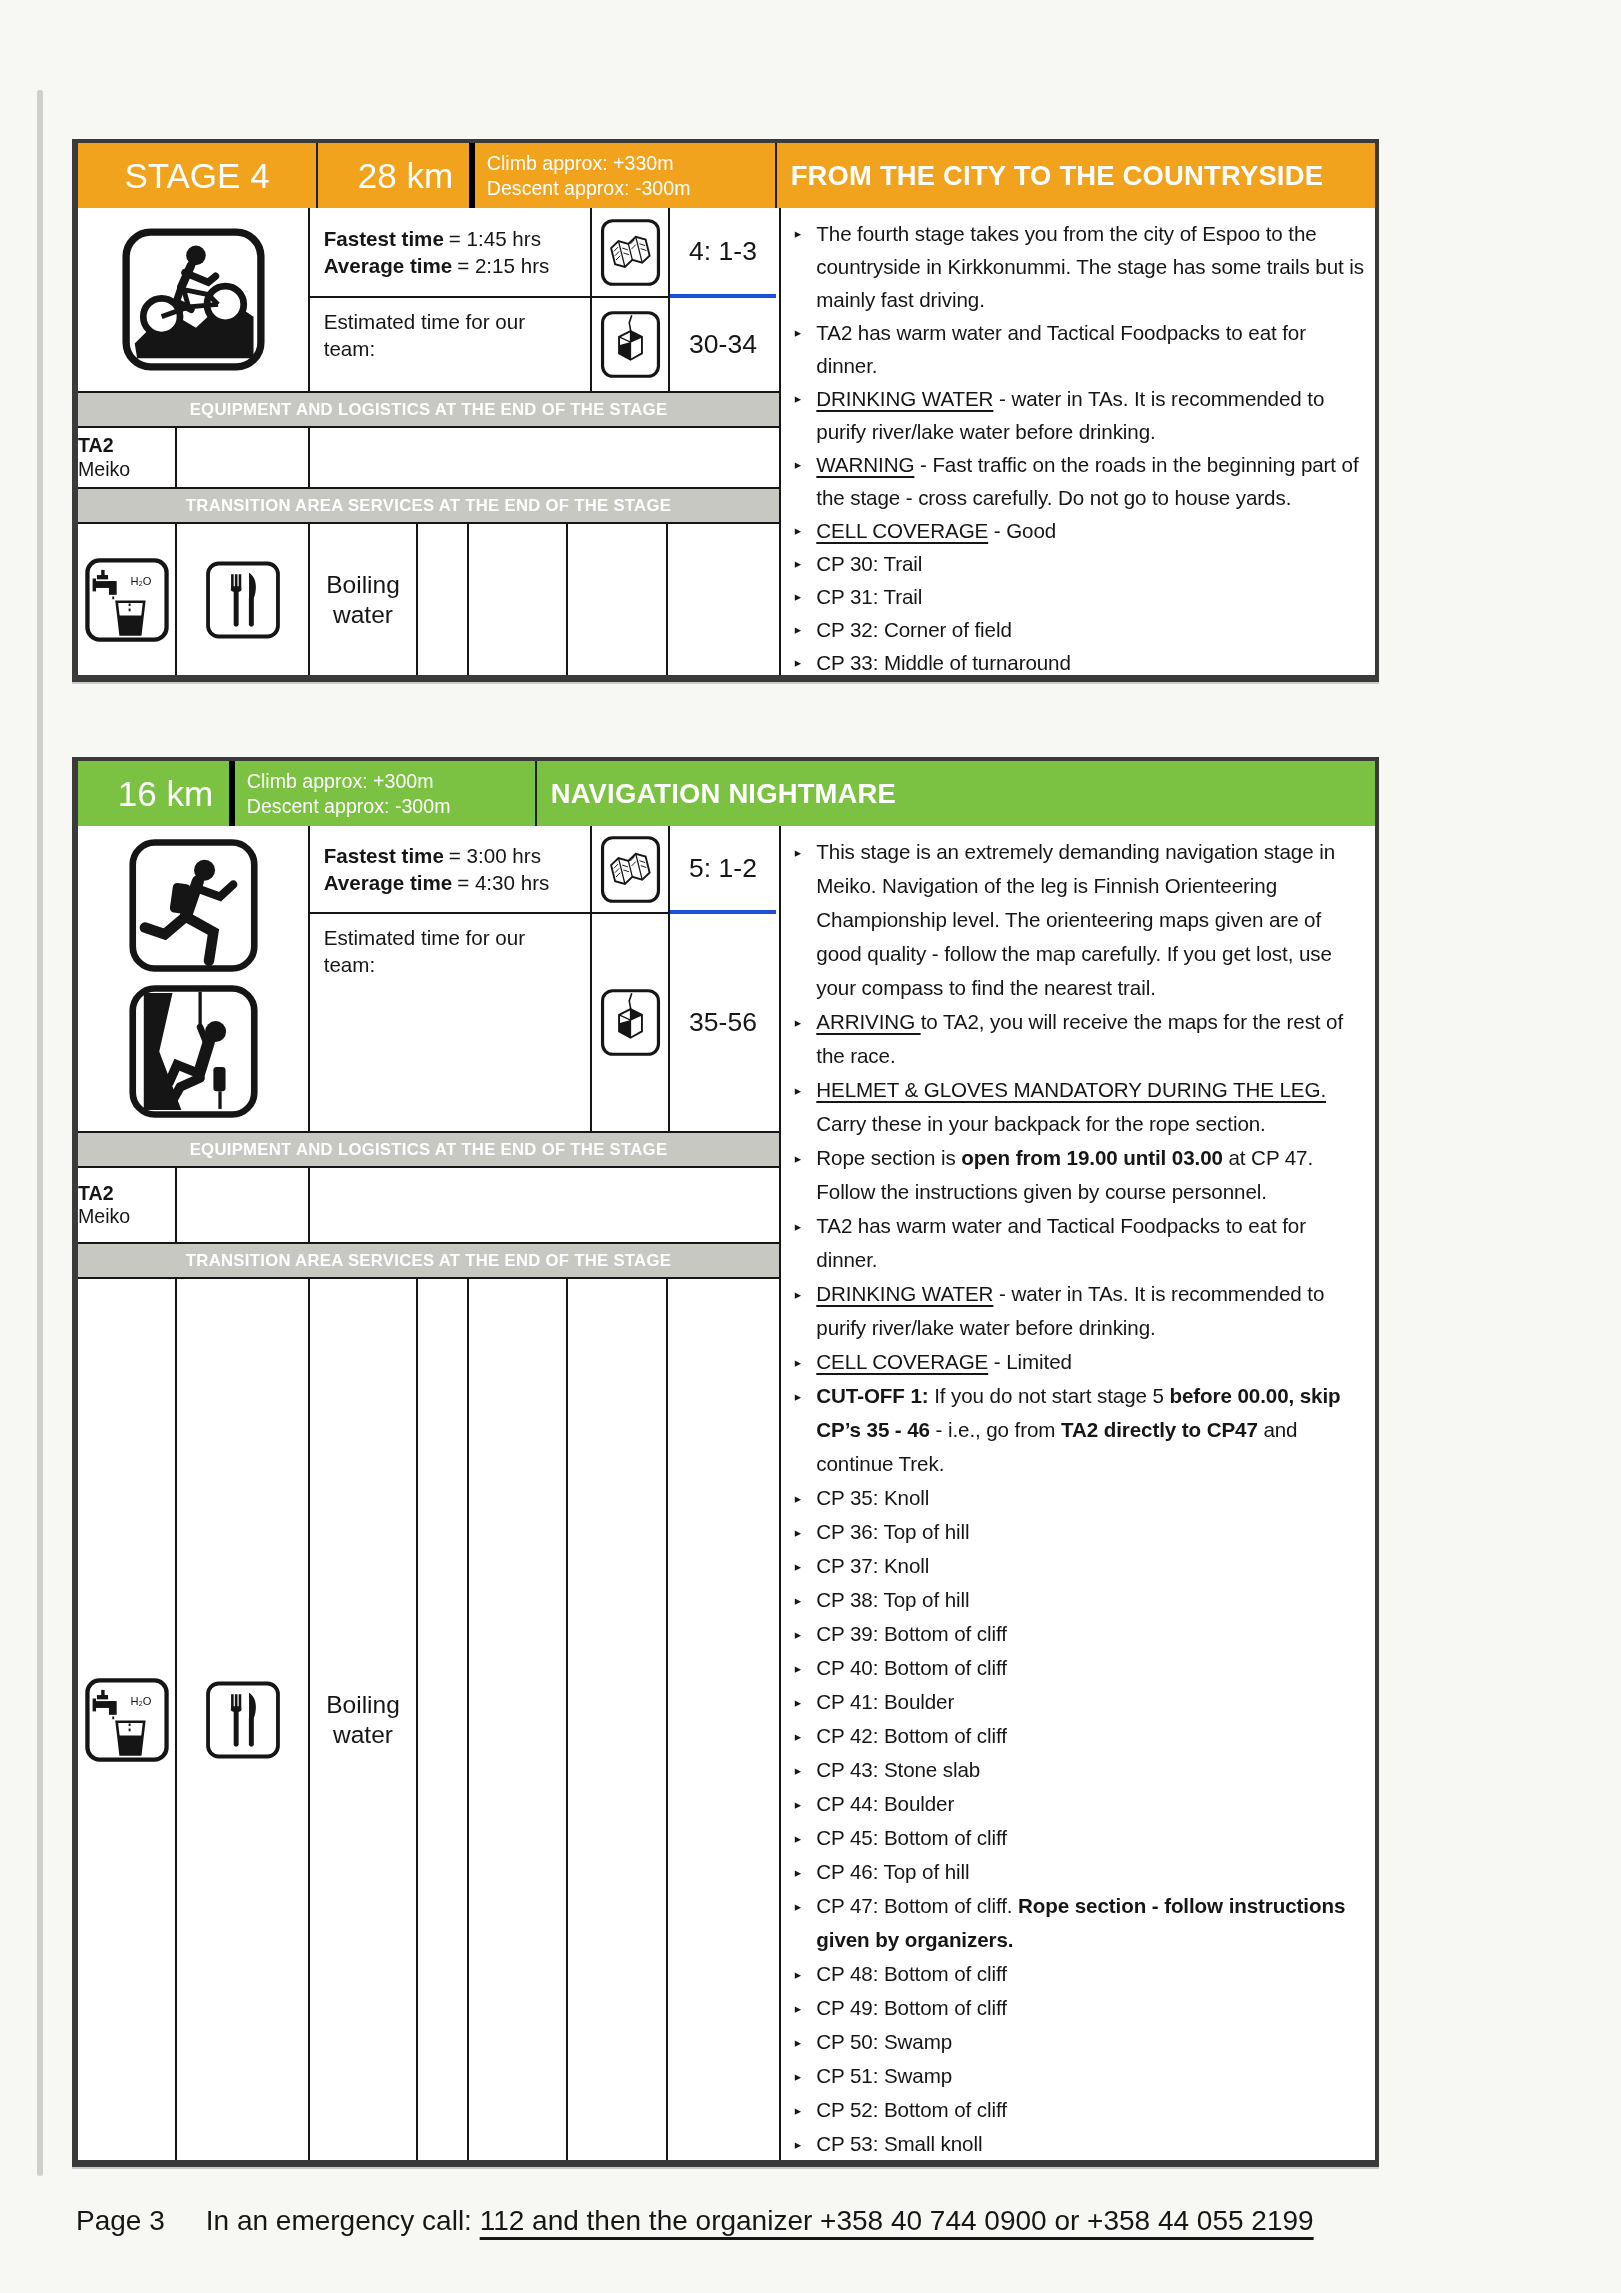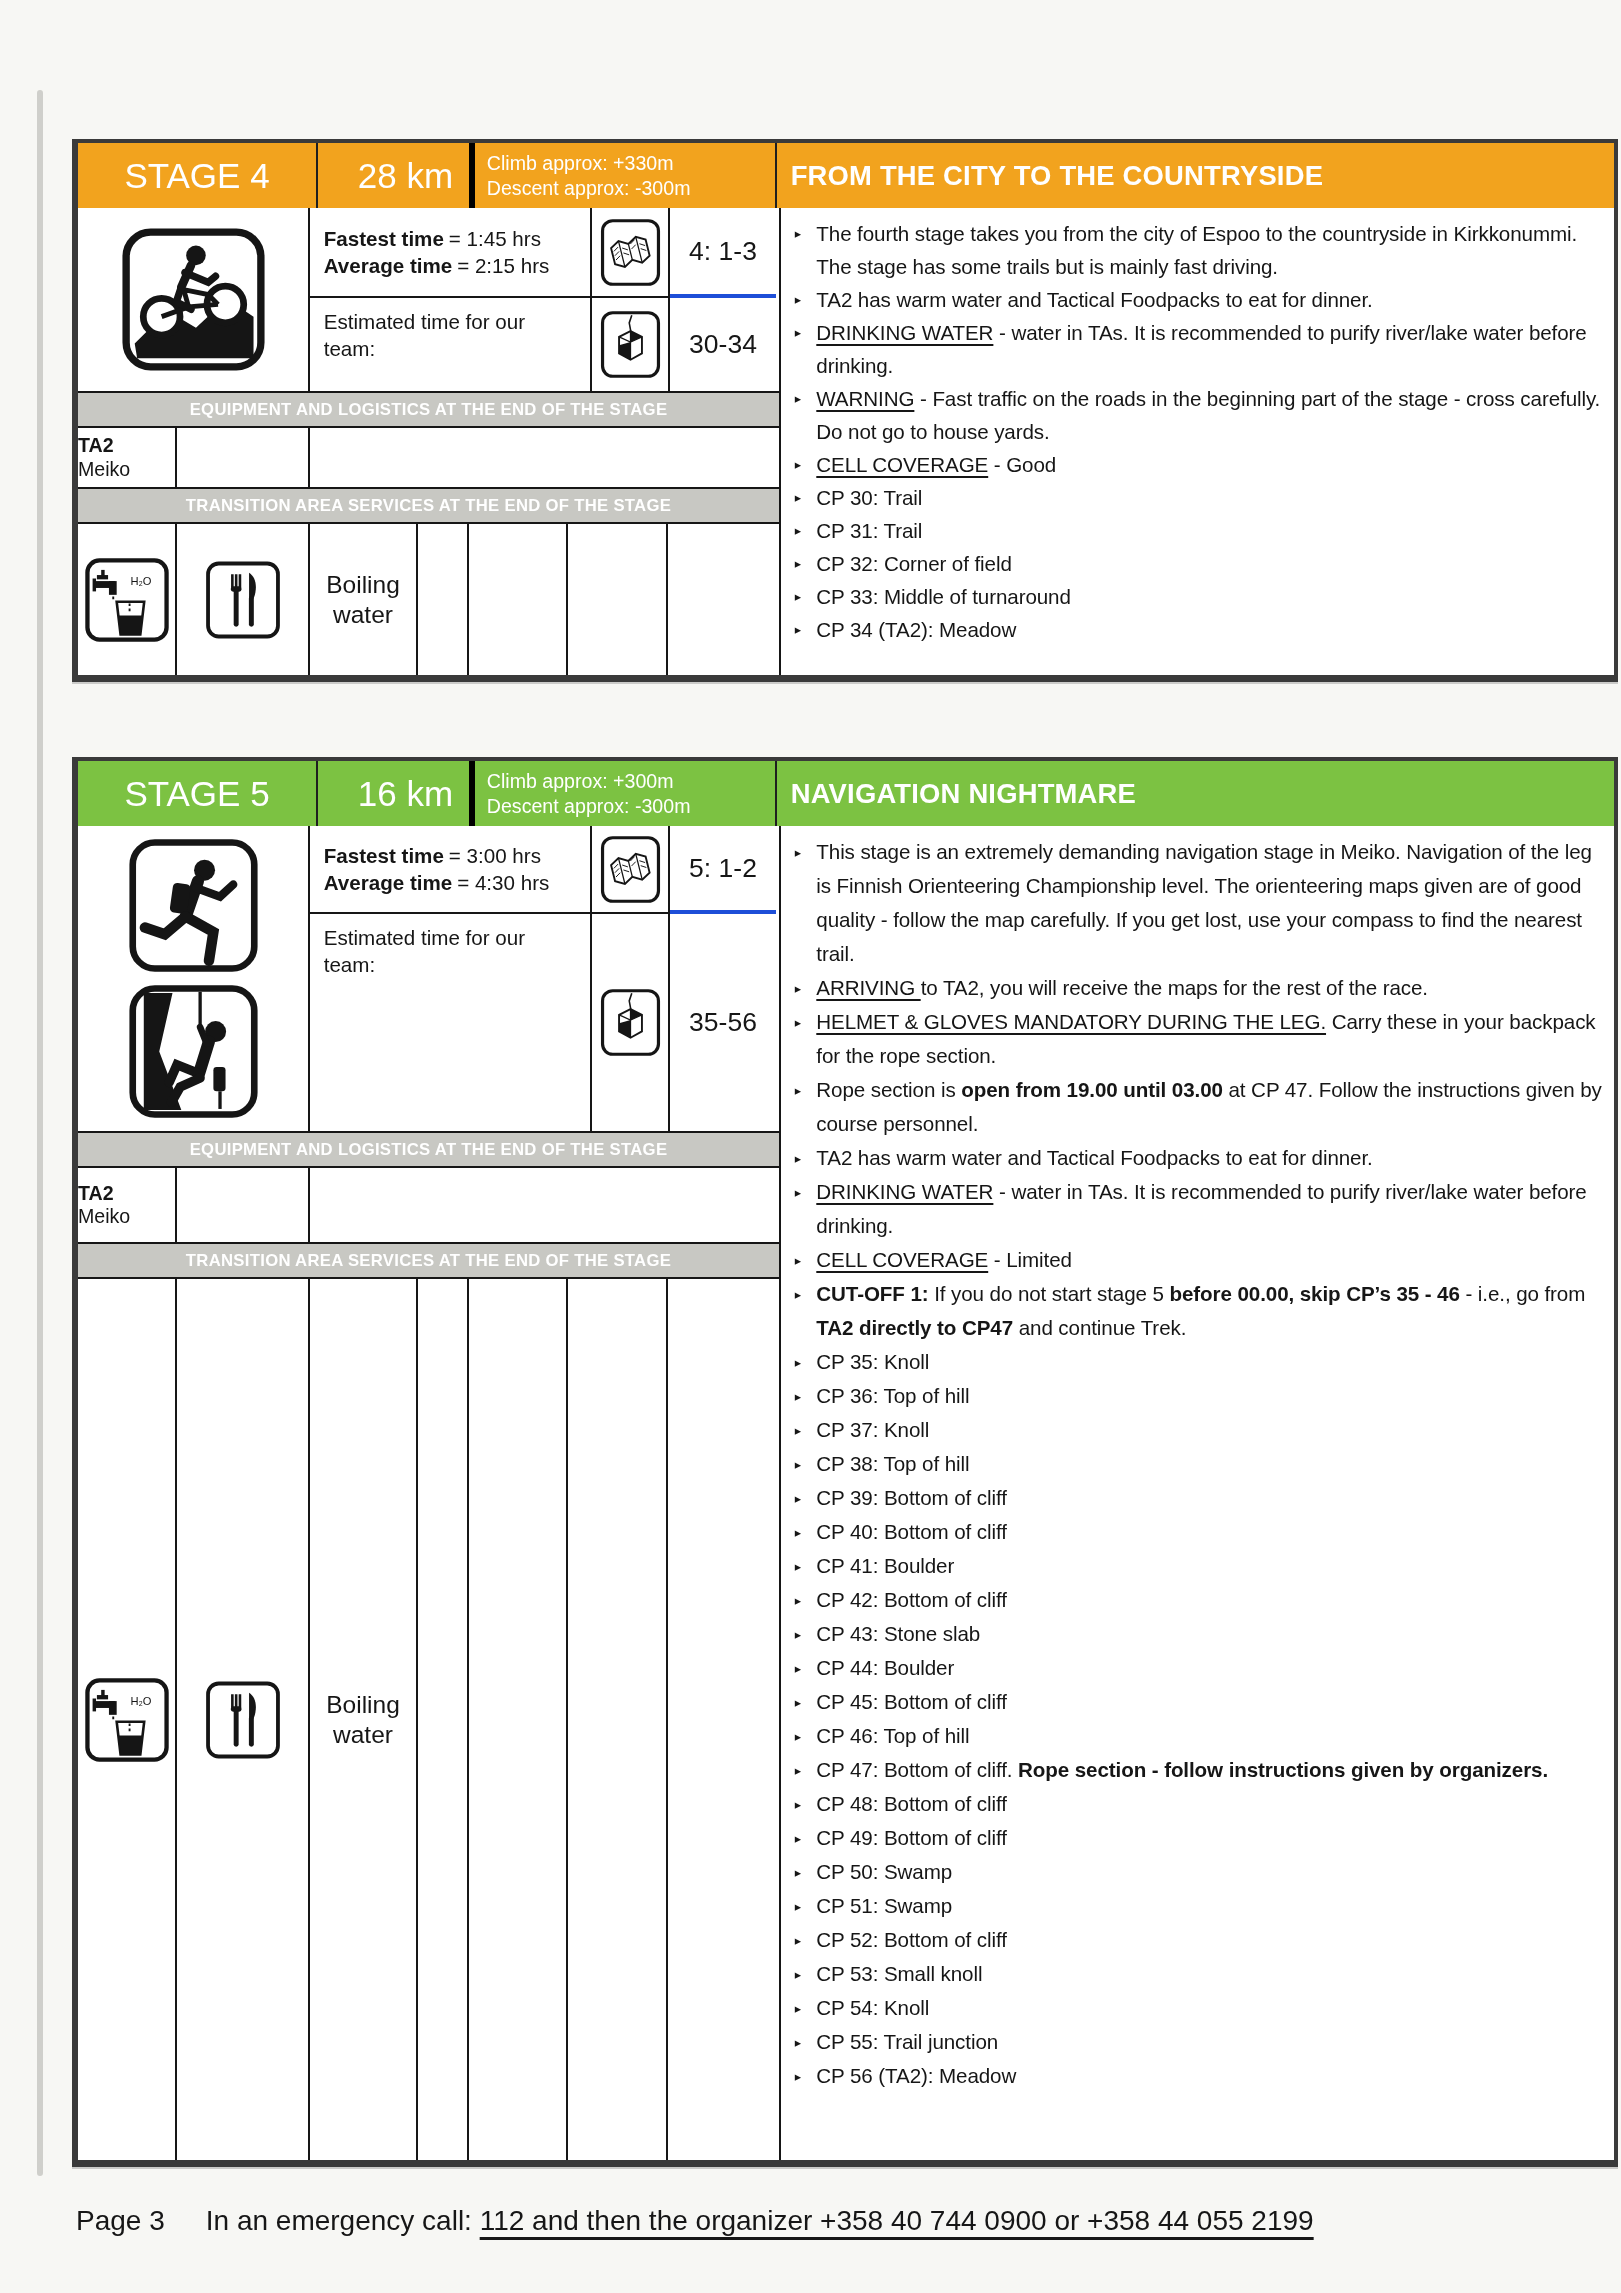--- a/index.html
+++ b/index.html
@@ -7,21 +7,21 @@
     width:1621px;height:2294px;position:relative;
     background:#f7f7f4;
     font-family:"Liberation Sans", sans-serif;
     color:#161616;
     -webkit-font-smoothing:antialiased;
   }
   .scan-edge{position:absolute;left:37px;top:90px;width:5.9px;height:2086px;background:#aeaeaa;opacity:.55;border-radius:2.9px;}
 
   
   .stage{
-    position:absolute;left:72px;width:1546px;background:#fff;
+    position:absolute;left:72px;width:1307px;background:#fff;
     border-style:solid;border-color:#3a3a3a;
     border-width:4.9px 4.9px 7.8px 6.9px;
     box-sizing:border-box;
     box-shadow:0 2px 0 rgba(120,120,120,.35);
   }
   .s4{top:139px;}
   .s5{top:757px;}
   .hdr{display:flex;height:65px;}
   .s4 .hdr{background:#F2A31E;}
   .s5 .hdr{background:#7CC242;}
@@ -211,21 +211,20 @@
           <div class="bullet"><span class="tri">▸</span><span>CP 31: Trail</span></div>
           <div class="bullet"><span class="tri">▸</span><span>CP 32: Corner of field</span></div>
           <div class="bullet"><span class="tri">▸</span><span>CP 33: Middle of turnaround</span></div>
           <div class="bullet"><span class="tri">▸</span><span>CP 34 (TA2): Meadow</span></div>
         </div>
     </div>
   </section>
 
   <section class="stage s5">
     <div class="hdr">
-      <div class="hc h-stage">STAGE 5</div>
       <div class="hc h-dist">16 km</div>
       <div class="hc h-climb">
         <div>Climb approx: +300m</div>
         <div>Descent approx: -300m</div>
       </div>
       <div class="hc h-title">NAVIGATION NIGHTMARE</div>
     </div>
     <div class="body">
       <div class="left">
         <div class="topgrid">

